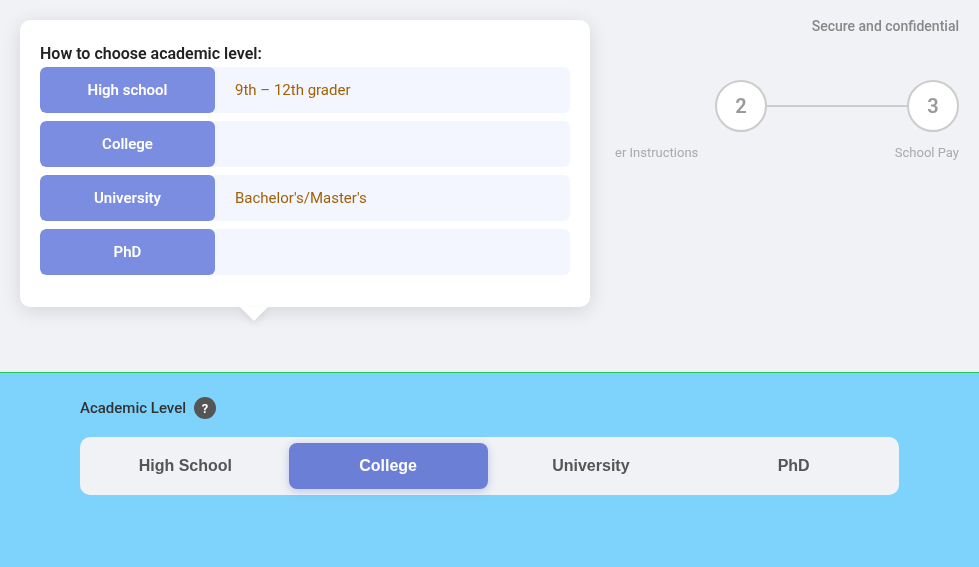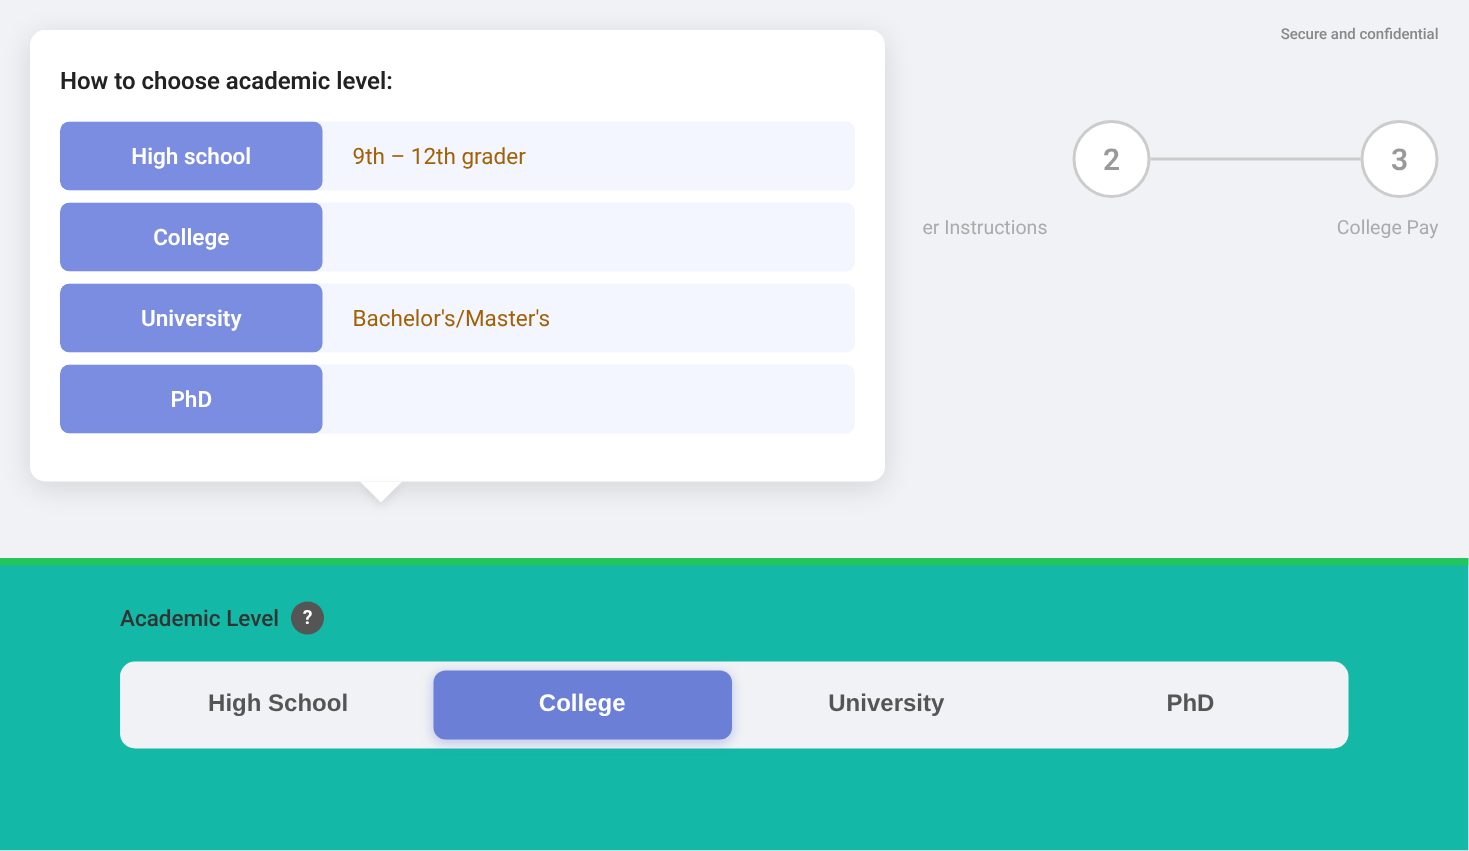--- a/index.html
+++ b/index.html
@@ -11,21 +11,21 @@
       overflow: hidden;
       position: relative;
     }
 
     
     .secure-text {
       position: absolute;
       top: 18px;
       right: 20px;
       color: #888;
-      font-size: 10px;
+      font-size: 14px;
       font-weight: 500;
     }
 
     
     .steps-container {
       position: absolute;
       top: 80px;
       right: 20px;
       display: flex;
       align-items: center;
@@ -79,21 +79,21 @@
       box-shadow: 0 4px 20px rgba(0,0,0,0.12);
       padding: 24px 20px;
       width: 570px;
       z-index: 10;
     }
 
     .tooltip-title {
       font-size: 16px;
       font-weight: 600;
       color: #222;
-      margin-bottom: 18px;
+      margin-bottom: 4px;
     }
 
     .level-row {
       display: flex;
       align-items: center;
       margin-bottom: 8px;
       background: #f4f6ff;
       border-radius: 6px;
       overflow: hidden;
     }
@@ -129,22 +129,22 @@
       filter: drop-shadow(0 3px 3px rgba(0,0,0,0.08));
     }
 
     
     .bottom-section {
       position: absolute;
       bottom: 0;
       left: 0;
       right: 0;
       height: 195px;
-      background: #14b8a6;
-      border-top: 5px solid #22c55e;
+      background: #7dd3fc;
+      border-top: 1px solid #22c55e;
       padding: 24px 80px;
     }
 
     .academic-level-label {
       display: flex;
       align-items: center;
       gap: 8px;
       font-size: 15px;
       font-weight: 500;
       color: #333;
@@ -199,21 +199,21 @@
 <div class="secure-text">Secure and confidential</div>
 
 <div class="steps-container">
   <div class="step-circle">2</div>
   <div class="step-line"></div>
   <div class="step-circle">3</div>
 </div>
 
 <div class="step-labels">
   <span class="step-label">er Instructions</span>
-  <span class="step-label">College Pay</span>
+  <span class="step-label">School Pay</span>
 </div>
 
 <div class="tooltip-card">
   <div class="tooltip-title">How to choose academic level:</div>
 
   <div class="level-row">
     <div class="level-badge">High school</div>
     <div class="level-desc">9th – 12th grader</div>
   </div>
   <div class="level-row">

